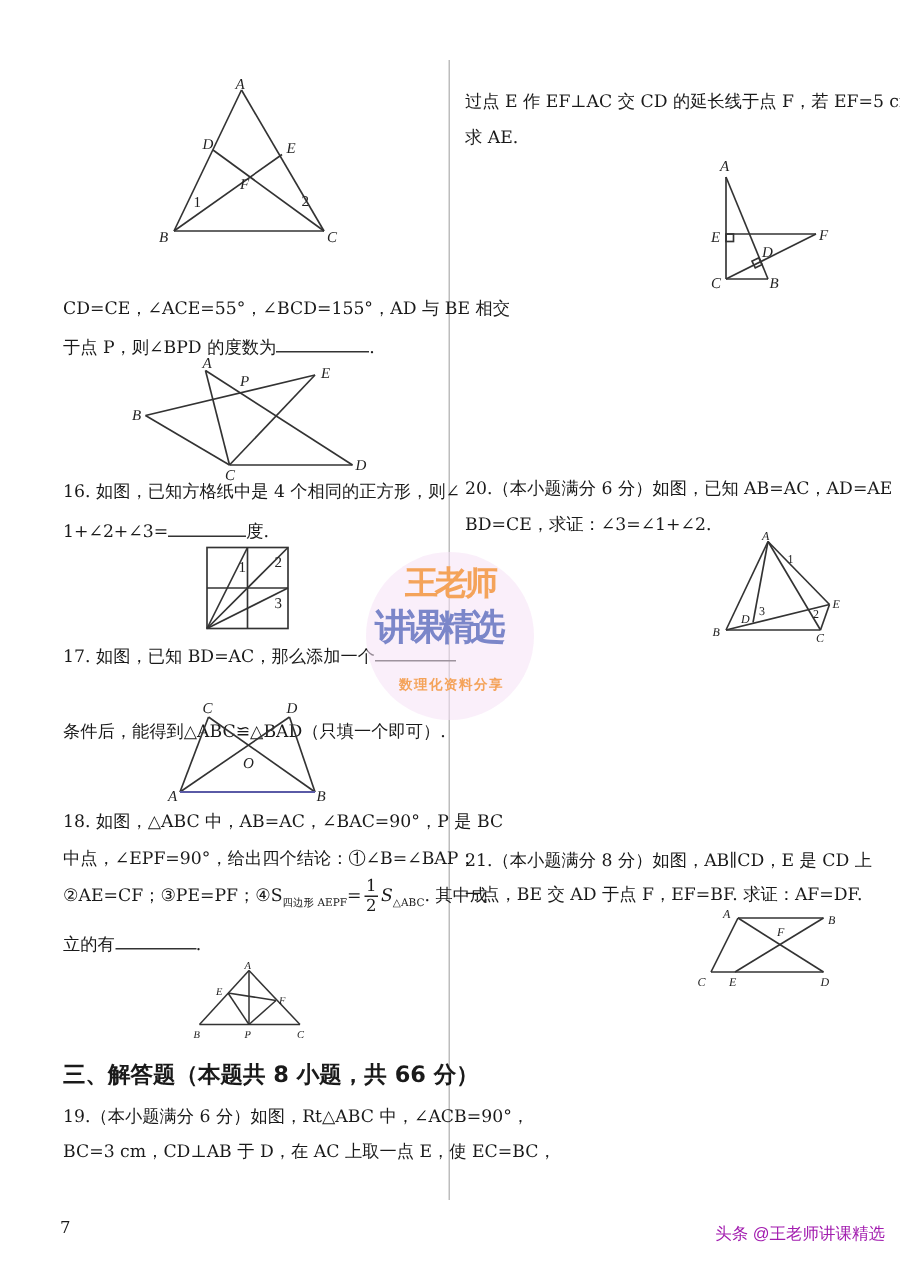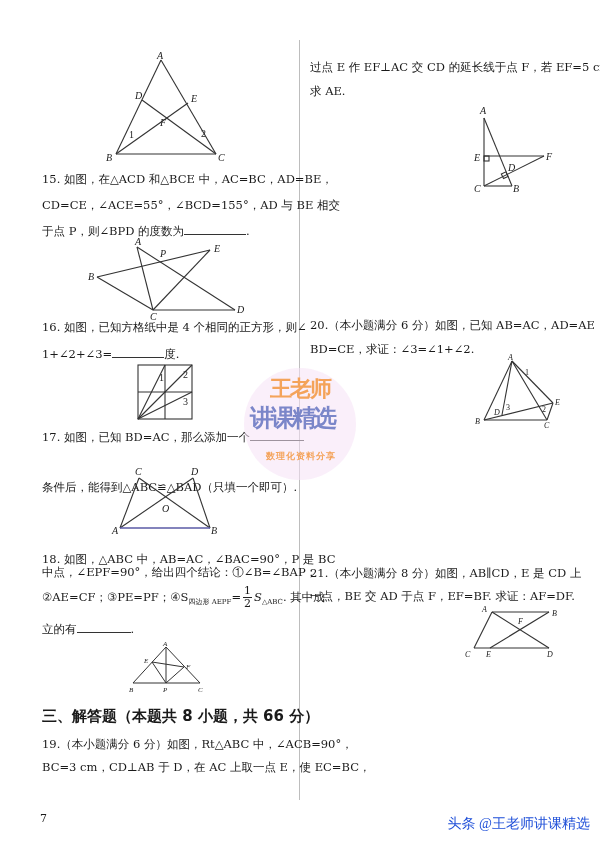--- a/index.html
+++ b/index.html
@@ -8,21 +8,21 @@
   .page { position: absolute; left: 0; top: 0; width: 600px; height: 848px; }
   .divider { position: absolute; left: 299px; top: 40px; width: 1px; height: 760px; background: #bdbdbd; }
   .line { position: absolute; white-space: nowrap; font-size: 11.5px; }
   .i { font-style: italic; }
   .blank { display: inline-block; border-bottom: 1px solid #333; vertical-align: baseline; height: 12px; }
   svg { position: absolute; overflow: visible; }
   svg text { font-family: "Liberation Serif", serif; font-style: italic; font-size: 10px; fill: #222; }
   svg .num { font-style: normal; }
   .heading { font-weight: bold; font-family: "DejaVu Sans", "Liberation Sans", sans-serif; font-size: 15px; }
   .pagenum { position: absolute; left: 40px; top: 812px; font-size: 11px; }
-  .footer-brand { position: absolute; right: 10px; top: 815px; font-family: Liberation Serif, serif; font-size: 14px; color: #1d4ed8; }
+  .footer-brand { position: absolute; right: 10px; top: 815px; font-family: Liberation Sans, sans-serif; font-size: 11px; color: #a21caf; }
   .watermark { position: absolute; left: 244px; top: 368px; width: 112px; height: 112px; border-radius: 56px;
                background: rgba(245, 225, 245, 0.55); }
   .wm-text { position: absolute; font-family: "DejaVu Sans", sans-serif; font-weight: bold; }
   .frac { display: inline-block; vertical-align: middle; text-align: center; font-size: 11px; line-height: 12px; margin: 0 2px; }
   .frac span { display: block; }
   .frac .top { border-bottom: 1px solid #222; padding: 0 1px; }
   sub { font-size: 7px; }
 </style>
 </head>
 <body>
@@ -42,24 +42,20 @@
     <text x="52" y="4">A</text>
     <text x="30" y="44">D</text>
     <text x="86" y="47">E</text>
     <text x="55" y="71">F</text>
     <text class="num" x="24" y="83">1</text>
     <text class="num" x="96" y="82">2</text>
     <text x="1" y="106">B</text>
     <text x="113" y="106">C</text>
   </svg>
 
-  <div class="line" style="left:42px; top:172px;">
-    <span>15.</span>
-    <span>如图，在△ACD 和△BCE 中，AC=BC，AD=BE，</span>
-  </div>
   <div class="line" style="left:42px; top:198px;">CD=CE，∠ACE=55°，∠BCD=155°，AD 与 BE 相交</div>
   <div class="line" style="left:42px; top:222px;">
     <span>于点 P，则∠BPD 的度数为</span><span class="blank" style="width:62px;"></span><span>.</span>
   </div>
 
   <svg style="left:90px; top:240px;" width="160" height="75" viewBox="0 0 160 75">
     <g stroke="#333" stroke-width="1.1" fill="none">
       <line x1="47" y1="7" x2="63" y2="70"></line>
       <line x1="47" y1="7" x2="145" y2="70"></line>
       <line x1="7" y1="37" x2="63" y2="70"></line>
@@ -111,21 +107,21 @@
       <line x1="78" y1="8" x2="95" y2="58"></line>
     </g>
     <line x1="5" y1="58" x2="95" y2="58" stroke="#5a5aa6" stroke-width="1.4"></line>
     <text x="20" y="5">C</text>
     <text x="76" y="5">D</text>
     <text x="47" y="42">O</text>
     <text x="-3" y="64">A</text>
     <text x="96" y="64">B</text>
   </svg>
 
-  <div class="line" style="left:42px; top:540px;margin-top:12px;">
+  <div class="line" style="left:42px; top:540px;">
     <span>18.</span>
     <span>如图，△ABC 中，AB=AC，∠BAC=90°，P 是 BC</span>
   </div>
   <div class="line" style="left:42px; top:565px;">中点，∠EPF=90°，给出四个结论：①∠B=∠BAP；</div>
   <div class="line" style="left:42px; top:585px;">
     <span>②AE=CF；③PE=PF；④S</span><sub>四边形 AEPF</sub><span>=</span><span class="frac"><span class="top">1</span><span>2</span></span><span class="i">S</span><sub>△ABC</sub><span>. 其中成</span>
   </div>
   <div class="line" style="left:42px; top:620px;">
     <span>立的有</span><span class="blank" style="width:54px;"></span><span>.</span>
   </div>

